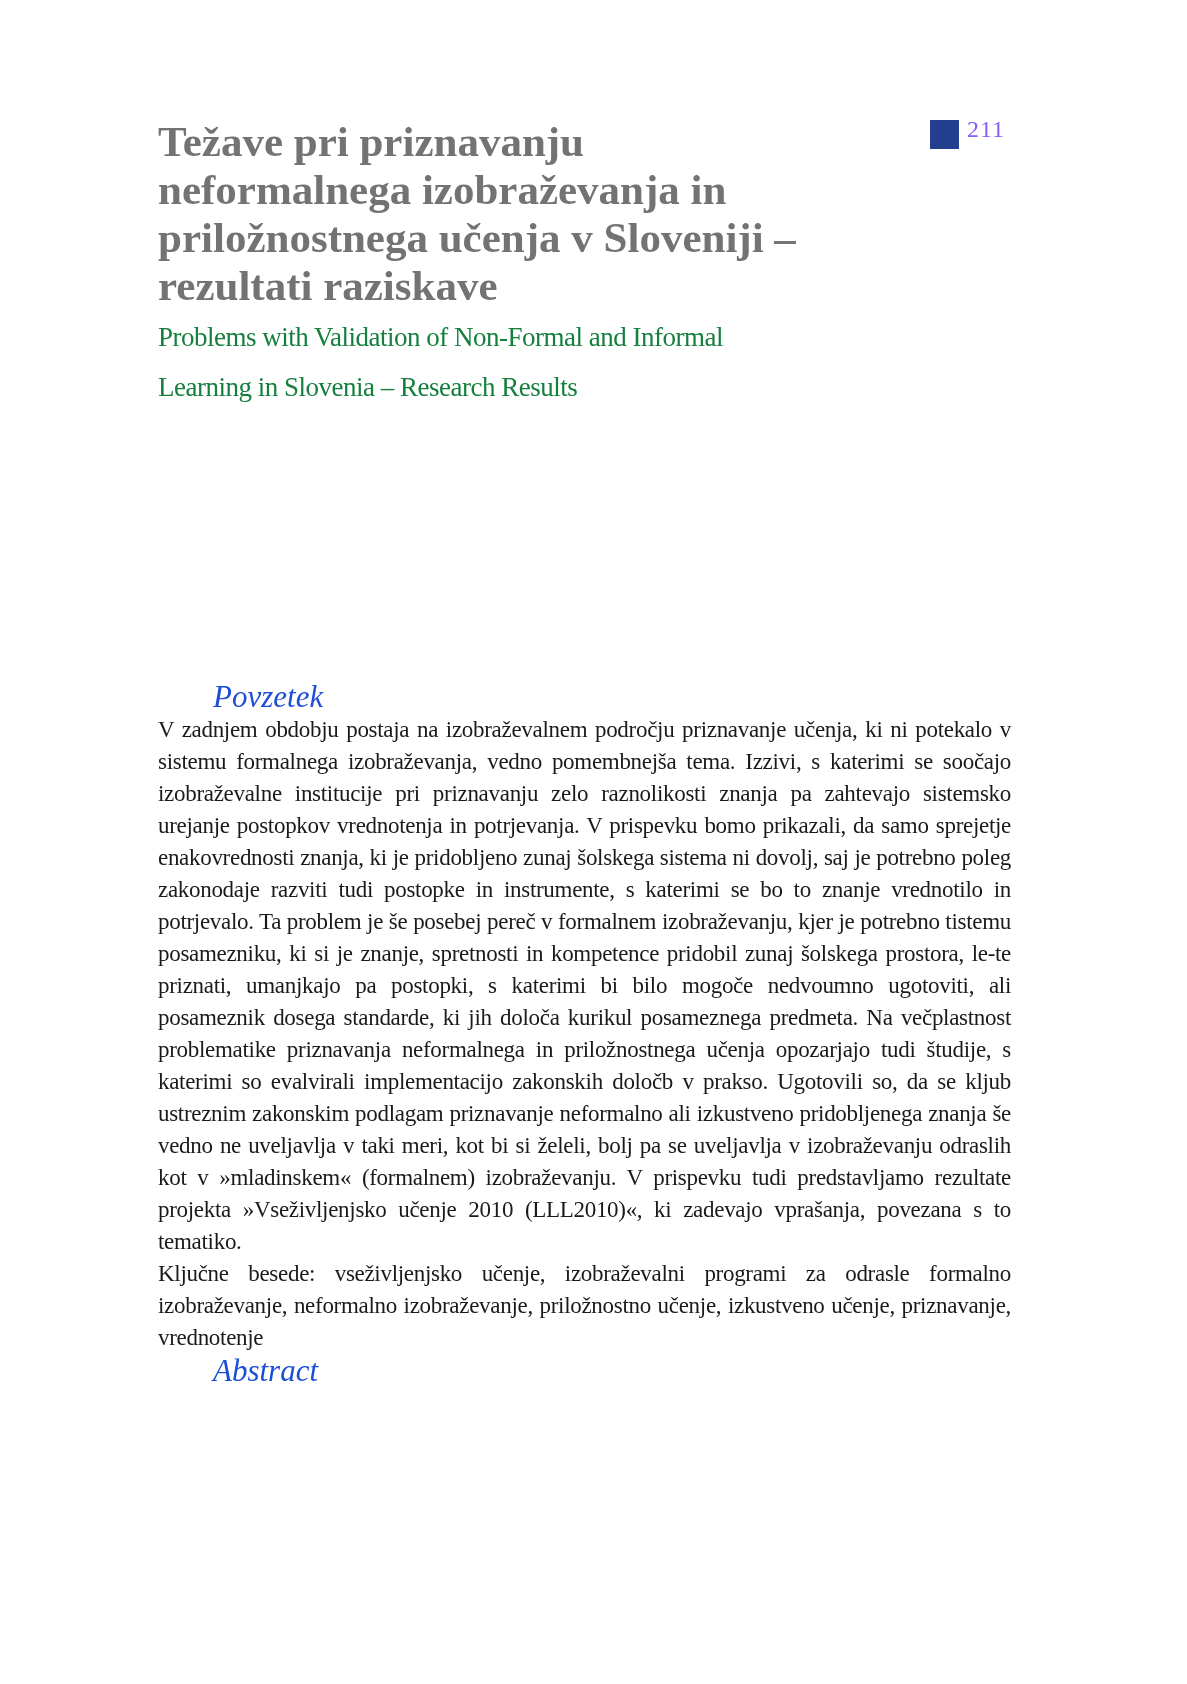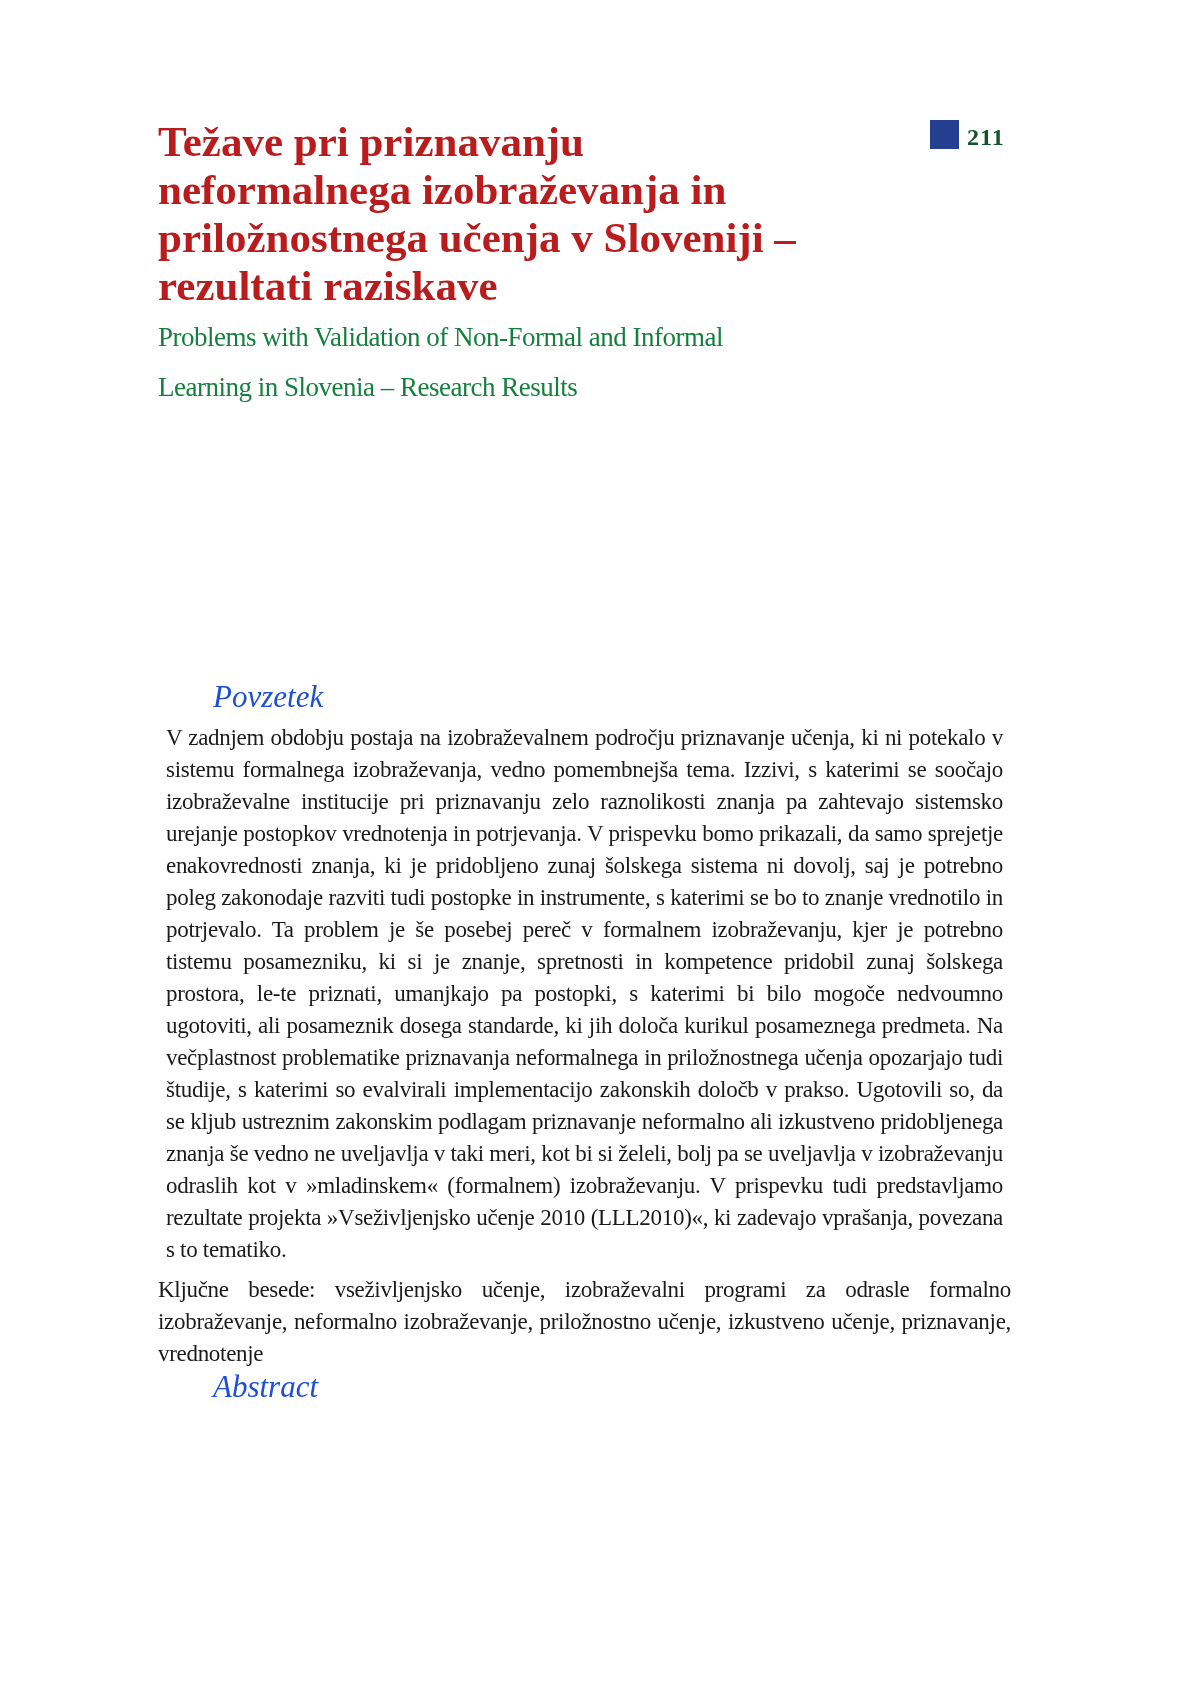--- a/index.html
+++ b/index.html
@@ -19,38 +19,38 @@
       position: absolute;
       left: 930px;
       top: 120px;
       width: 29px;
       height: 29px;
       background: #243f8f;
     }
     .page-number {
       position: absolute;
       left: 967px;
-      top: 124px;
+      top: 116px;
       font-size: 24px;
-      font-weight: bold;
-      color: #14532d;
+      font-weight: normal;
+      color: #8b5cf6;
       letter-spacing: 1px;
       font-variant: small-caps;
     }
     .title-block {
       position: absolute;
       left: 158px;
       top: 118px;
       width: 640px;
     }
     .title-sl {
       font-size: 43px;
       line-height: 48px;
       font-weight: bold;
-      color: #b91c1c;
+      color: #737373;
       margin: 0;
     }
     .title-en {
       font-size: 27px;
       line-height: 50px;
       font-weight: normal;
       color: #15803d;
       margin: 2px 0 1px 0;
       letter-spacing: -0.5px;
     }
@@ -72,21 +72,21 @@
       font-style: italic;
       font-size: 31px;
       line-height: 34px;
       color: #1d4ed8;
       margin: 0 0 0 55px;
     }
     .paragraph {
       font-size: 23px;
       line-height: 32px;
       text-align: justify;
-      margin: 8px;
+      margin: 0;
       letter-spacing: -0.3px;
     }
     .keywords {
       font-size: 23px;
       line-height: 32px;
       text-align: justify;
       margin: 0;
       letter-spacing: -0.3px;
     }
   </style>

